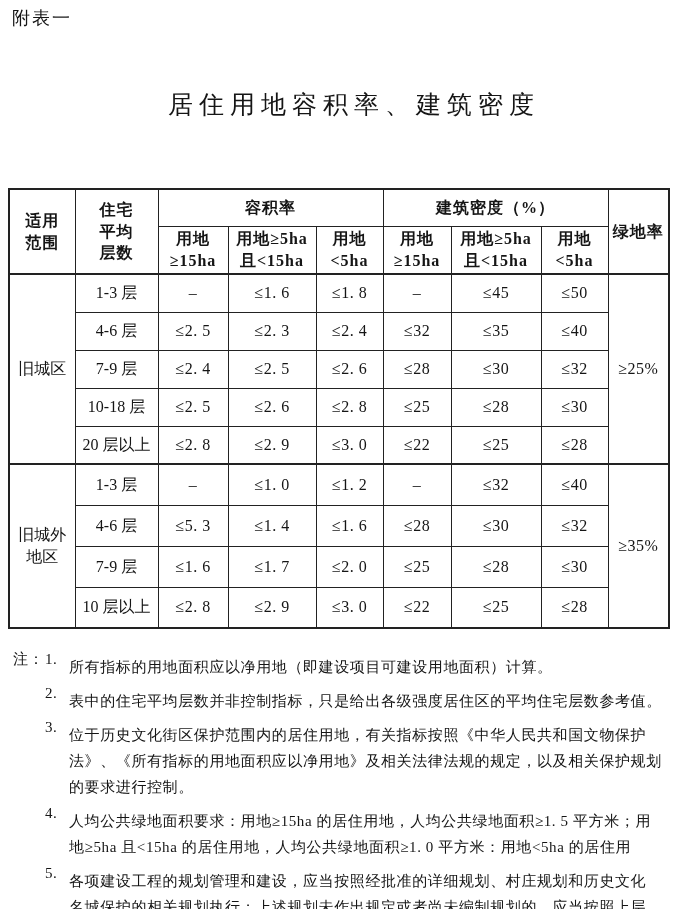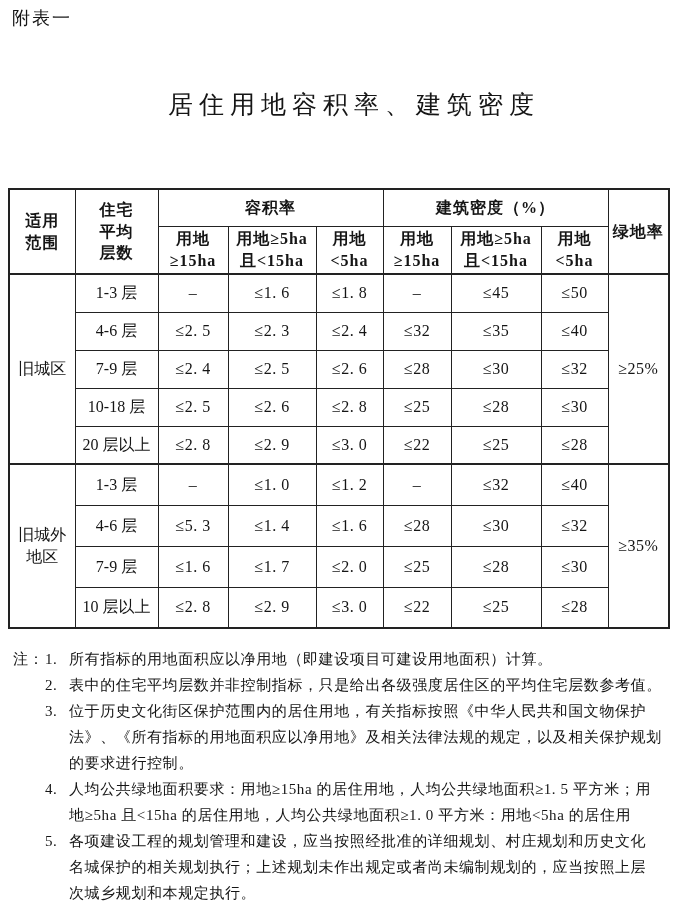--- a/index.html
+++ b/index.html
@@ -43,21 +43,21 @@
   tr.r41{height:41px;}
   td.val{letter-spacing:0.5px;}
 
   .notes{
     position:absolute;left:13px;top:646px;width:658px;
     font-size:15px;line-height:26px;letter-spacing:0.6px;
   }
   .note{display:flex;align-items:flex-start;}
   .note .prefix{flex:0 0 32px;}
   .note .num{flex:0 0 24px;}
-  .note .txt{flex:1;white-space:pre-line;}
+  .note .txt{flex:1;white-space:pre-line;margin-top:8px;}
   .note.cont{margin-left:32px;}
 </style>
 </head>
 <body>
 
 <div class="page">
 
   <div class="annex">附表一</div>
   <div class="title-line title-1">居住用地容积率、建筑密度</div>
 

